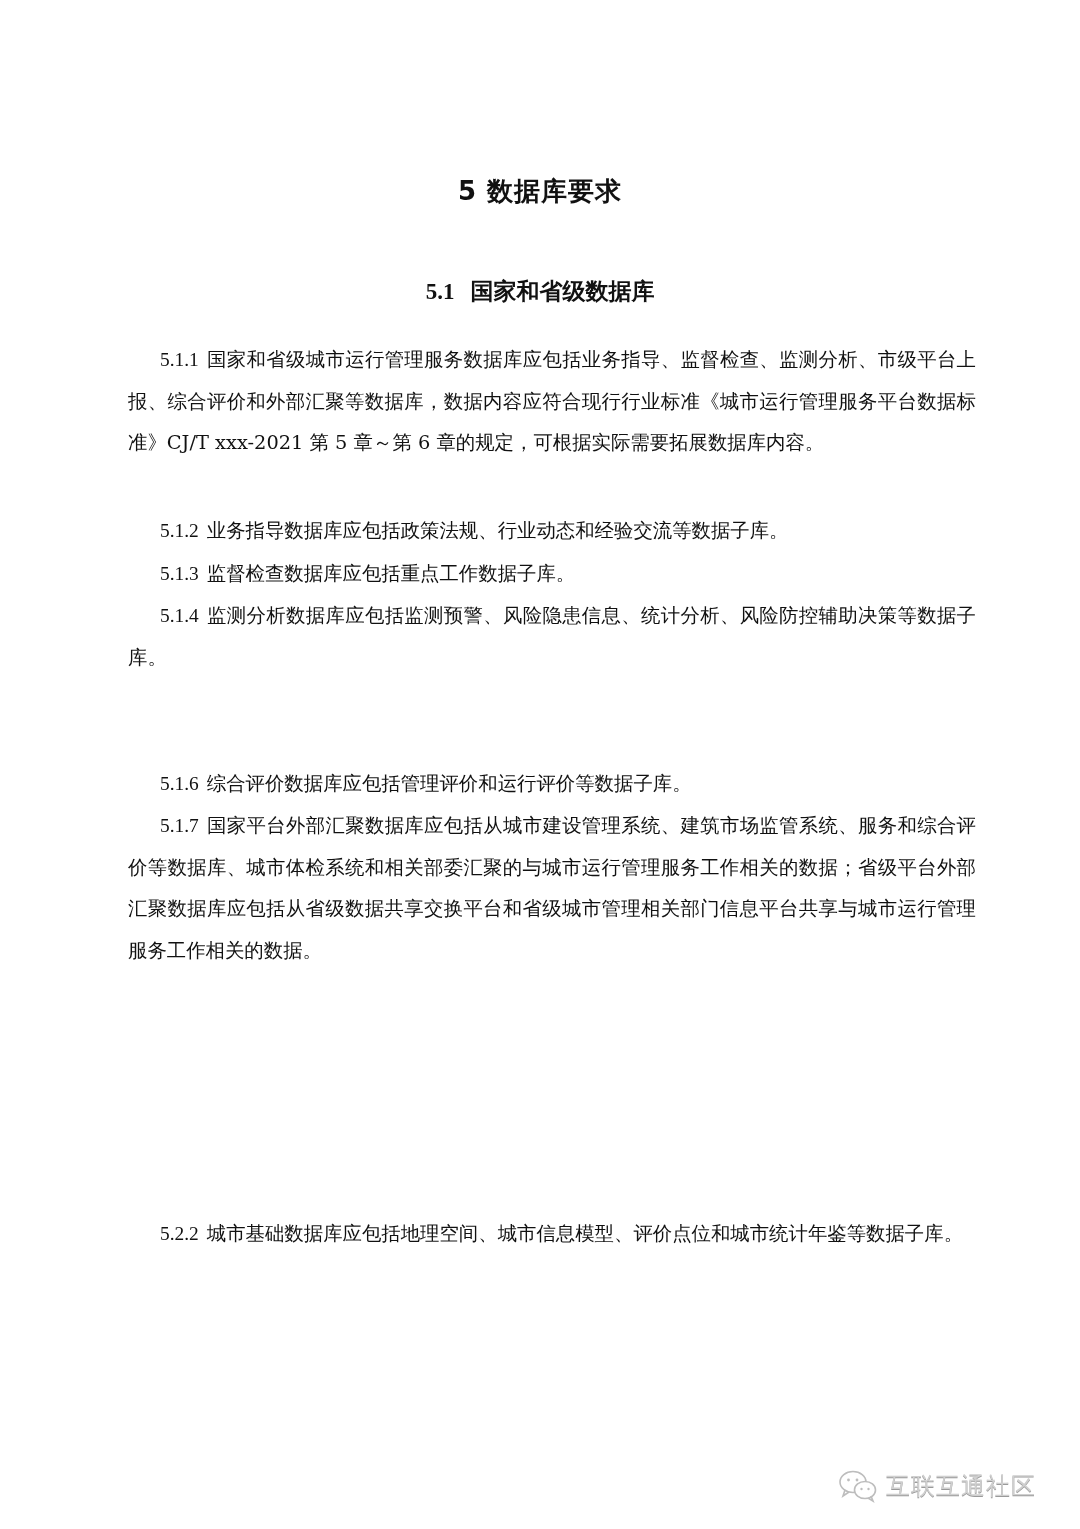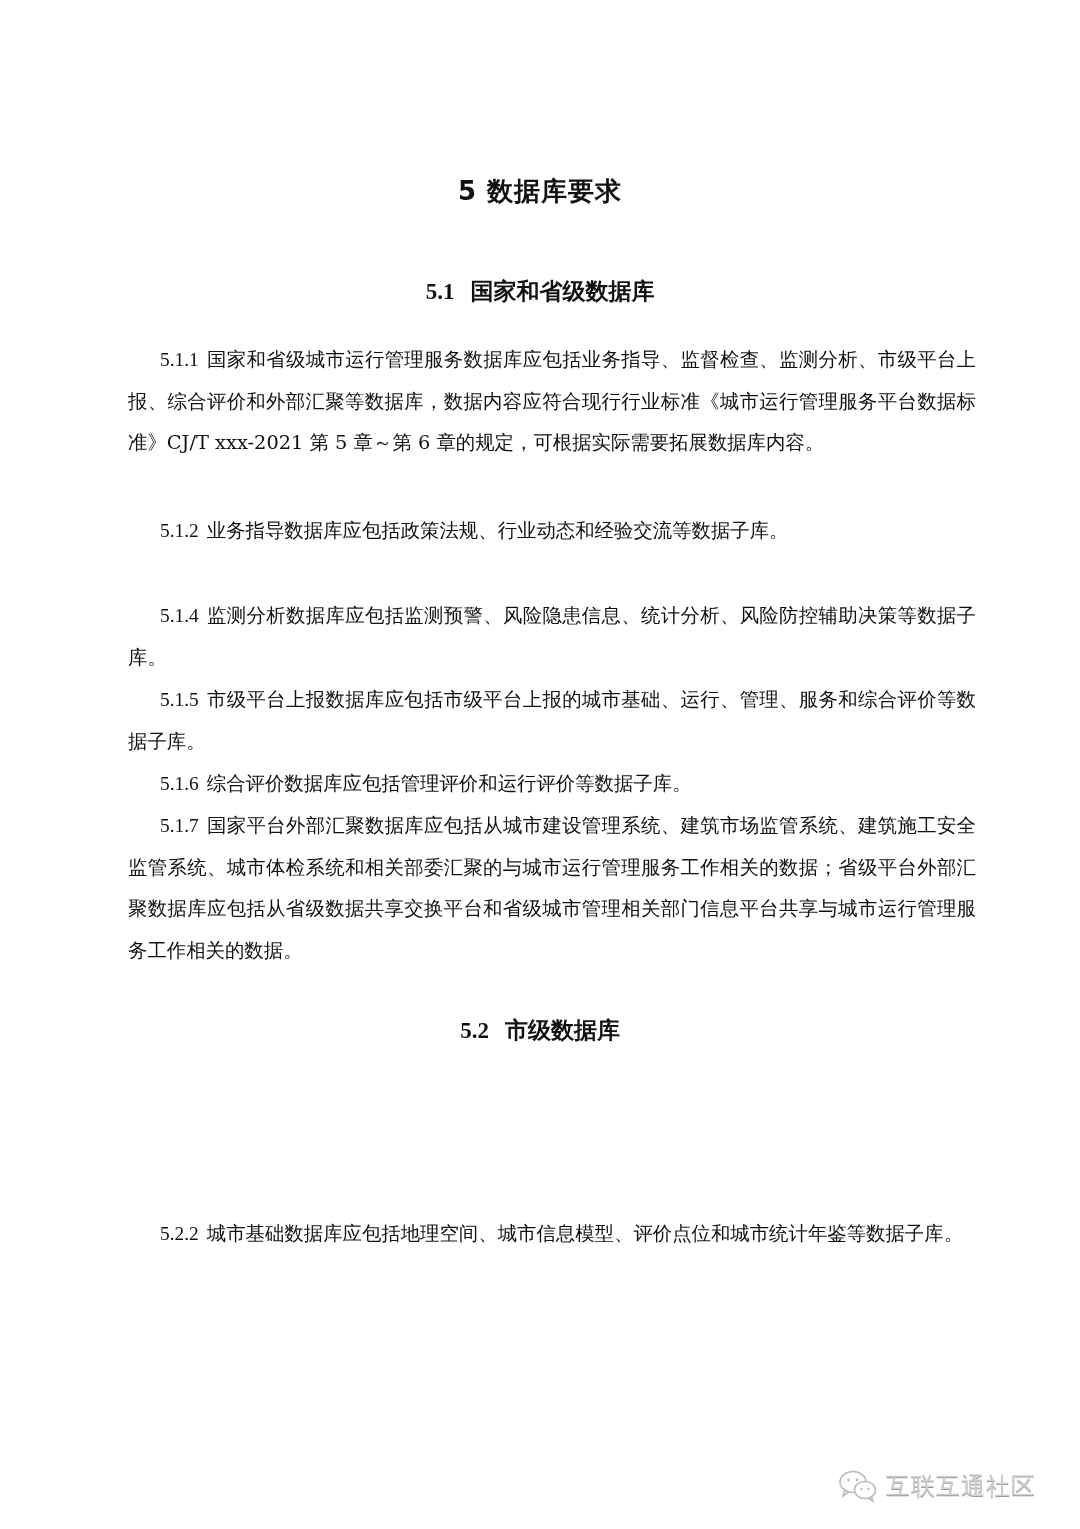--- a/index.html
+++ b/index.html
@@ -50,40 +50,37 @@
   </div>
 
   <div class="para" style="top:339px;">
     <span class="pnum">5.1.1</span><span>国家和省级城市运行管理服务数据库应包括业务指导、监督检查、监测分析、市级平台上报、综合评价和外部汇聚等数据库，数据内容应符合现行行业标准《城市运行管理服务平台数据标准》CJ/T xxx-2021 第 5 章～第 6 章的规定，可根据实际需要拓展数据库内容。</span>
   </div>
 
   <div class="para" style="top:510px;">
     <span class="pnum">5.1.2</span><span>业务指导数据库应包括政策法规、行业动态和经验交流等数据子库。</span>
   </div>
 
+  <div class="para" style="top:553px;">
+    <span class="pnum">5.1.3</span><span>监督检查数据库应包括重点工作数据子库。</span>
+  </div>
 
   <div class="para" style="top:595px;">
     <span class="pnum">5.1.4</span><span>监测分析数据库应包括监测预警、风险隐患信息、统计分析、风险防控辅助决策等数据子库。</span>
   </div>
 
-  <div class="para" style="top:679px;">
-    <span class="pnum">5.1.5</span><span>市级平台上报数据库应包括市级平台上报的城市基础、运行、管理、服务和综合评价等数据子库。</span>
-  </div>
 
   <div class="para" style="top:763px;">
     <span class="pnum">5.1.6</span><span>综合评价数据库应包括管理评价和运行评价等数据子库。</span>
   </div>
 
   <div class="para" style="top:805px;">
-    <span class="pnum">5.1.7</span><span>国家平台外部汇聚数据库应包括从城市建设管理系统、建筑市场监管系统、建筑施工安全监管系统、城市体检系统和相关部委汇聚的与城市运行管理服务工作相关的数据；省级平台外部汇聚数据库应包括从省级数据共享交换平台和省级城市管理相关部门信息平台共享与城市运行管理服务工作相关的数据。</span>
+    <span class="pnum">5.1.7</span><span>国家平台外部汇聚数据库应包括从城市建设管理系统、建筑市场监管系统、服务和综合评价等数据库、城市体检系统和相关部委汇聚的与城市运行管理服务工作相关的数据；省级平台外部汇聚数据库应包括从省级数据共享交换平台和省级城市管理相关部门信息平台共享与城市运行管理服务工作相关的数据。</span>
   </div>
 
-  <div class="h2" style="top:1015px;">
-    <span class="num">5.2</span><span>市级数据库</span>
-  </div>
 
 
   <div class="para" style="top:1213px;">
     <span class="pnum">5.2.2</span><span>城市基础数据库应包括地理空间、城市信息模型、评价点位和城市统计年鉴等数据子库。</span>
   </div>
 
 
   <div class="watermark">
     <svg class="wm-icon" viewBox="0 0 40 34">
       <ellipse cx="15" cy="13" rx="13" ry="10.5" fill="none" stroke="#bdbdbd" stroke-width="1.6"></ellipse>

